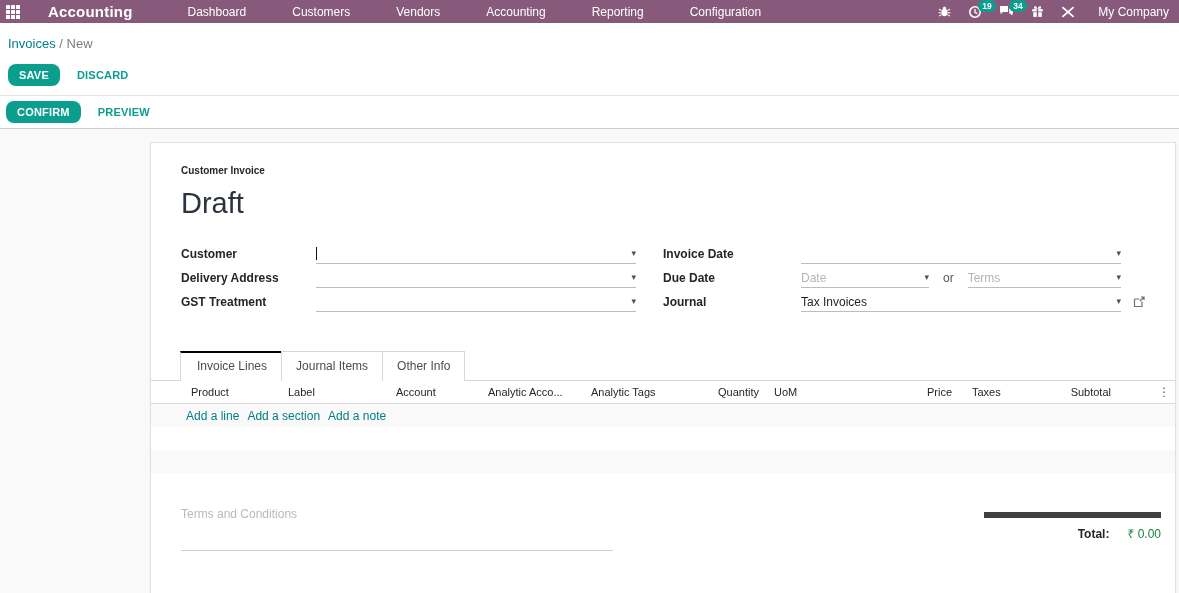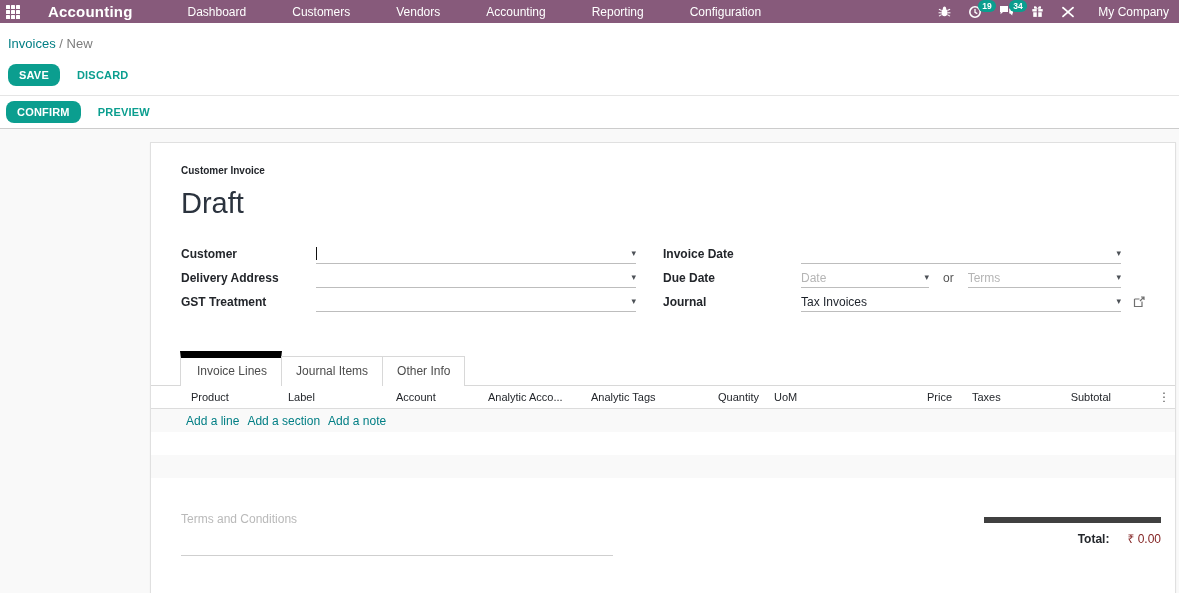--- a/index.html
+++ b/index.html
@@ -61,21 +61,21 @@
   .or-txt { font-size:12px; color:#555; margin:0 14px; }
   .subfield { display:flex; align-items:center; border-bottom:1px solid #bdbdbd;
               height:20px; font-size:12px; width:128px; cursor:text; }
 
   
   .tabs { display:flex; margin-top:37px; padding-left:29px; border-bottom:1px solid #d8d8d8;
           align-items:flex-end; }
   .tab { font-size:12px; color:#4c4c4c; padding:7px 14px 8px 14px; border:1px solid #d8d8d8;
          border-bottom:none; background:#fff; cursor:pointer; margin-bottom:-1px; }
   .tab + .tab { margin-left:-1px; }
-  .tab.active { border-top:7px solid #000000; padding-top:6px;padding-left:16px; }
+  .tab.active { border-top:2px solid #000000; padding-top:6px;padding-left:16px; }
 
   
   .thead { display:flex; align-items:center; height:23px; border-bottom:1px solid #dcdcdc;
            font-size:11px; font-weight:normal; color:#23262b; padding-left:40px; }
   .th { white-space:nowrap; overflow:hidden; }
   .th.c1{width:97px;} .th.c2{width:108px;} .th.c3{width:92px;} .th.c4{width:103px;}
   .th.c5{width:122px;} .th.c6{width:46px; text-align:right;} .th.c7{width:90px; padding-left:15px;}
   .th.c8{width:103px; text-align:right;} .th.c9{width:90px; padding-left:20px;}
   .th.c10{flex:1; text-align:right; padding-right:42px;}
   .kebab { width:22px; text-align:center; font-size:12px; color:#555; cursor:pointer; line-height:12px; }
@@ -87,21 +87,21 @@
   .stripe.s-gray { background:#f9f9f9; }
 
   
   .bottom-zone { display:flex; margin-top:34px; padding:0 14px 0 30px; align-items:flex-start; }
   .terms-block { flex:1; cursor:text; }
   .terms-ph { font-size:12px; color:#b9b9b9; }
   .terms-line { width:432px; border-bottom:1px solid #cfcfcf; margin-top:29px; }
   .total-block { width:177px; border-top:6px solid #404040; padding-top:7px;
                  display:flex; justify-content:flex-end; align-items:baseline; margin-top:5px; }
   .total-label { font-size:12px; font-weight:bold; color:#23262b; }
-  .total-value { font-size:12px; color:#7f1d1d; margin-left:18px; }
+  .total-value { font-size:12px; color:#15803d; margin-left:18px; }
 </style>
 </head>
 <body>
 
 <header class="navbar">
   <span class="grid-icon">
     <i></i>
       <i></i>
       <i></i>
       <i></i>

